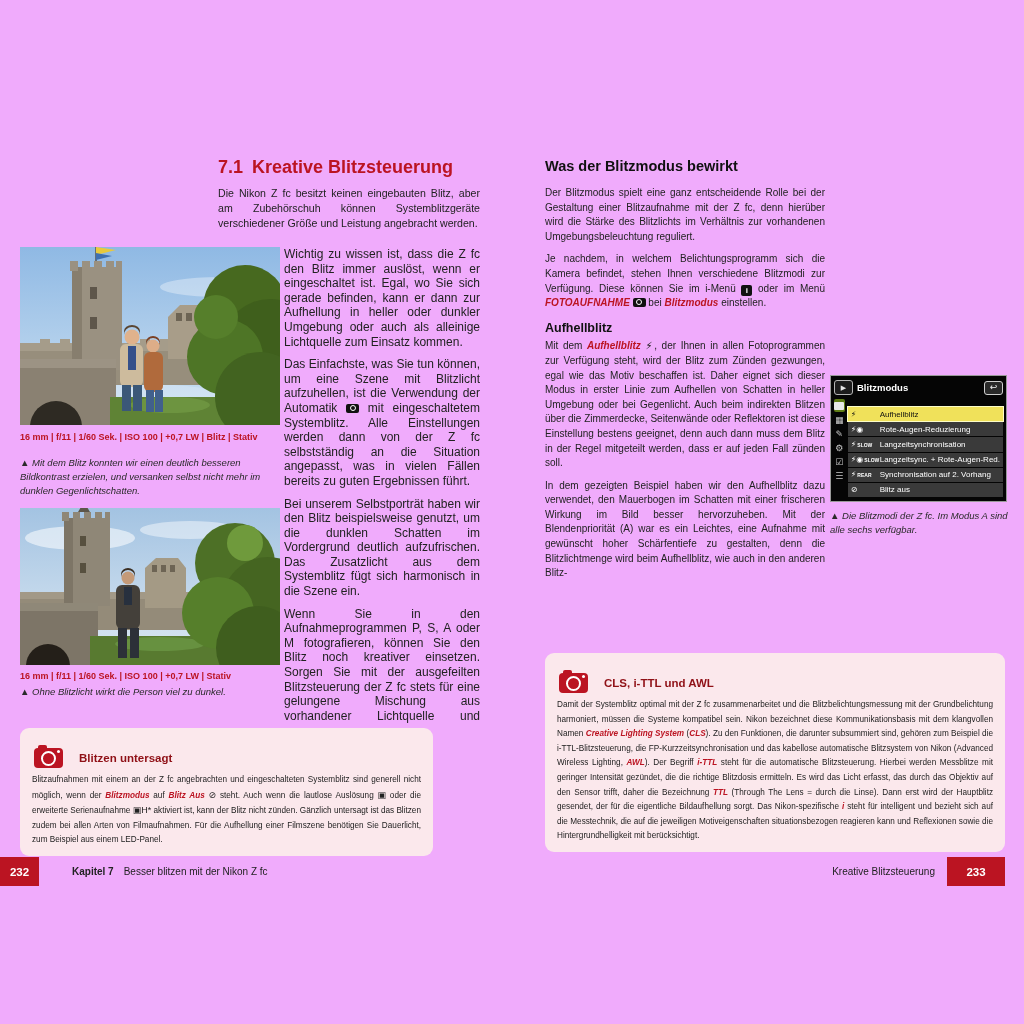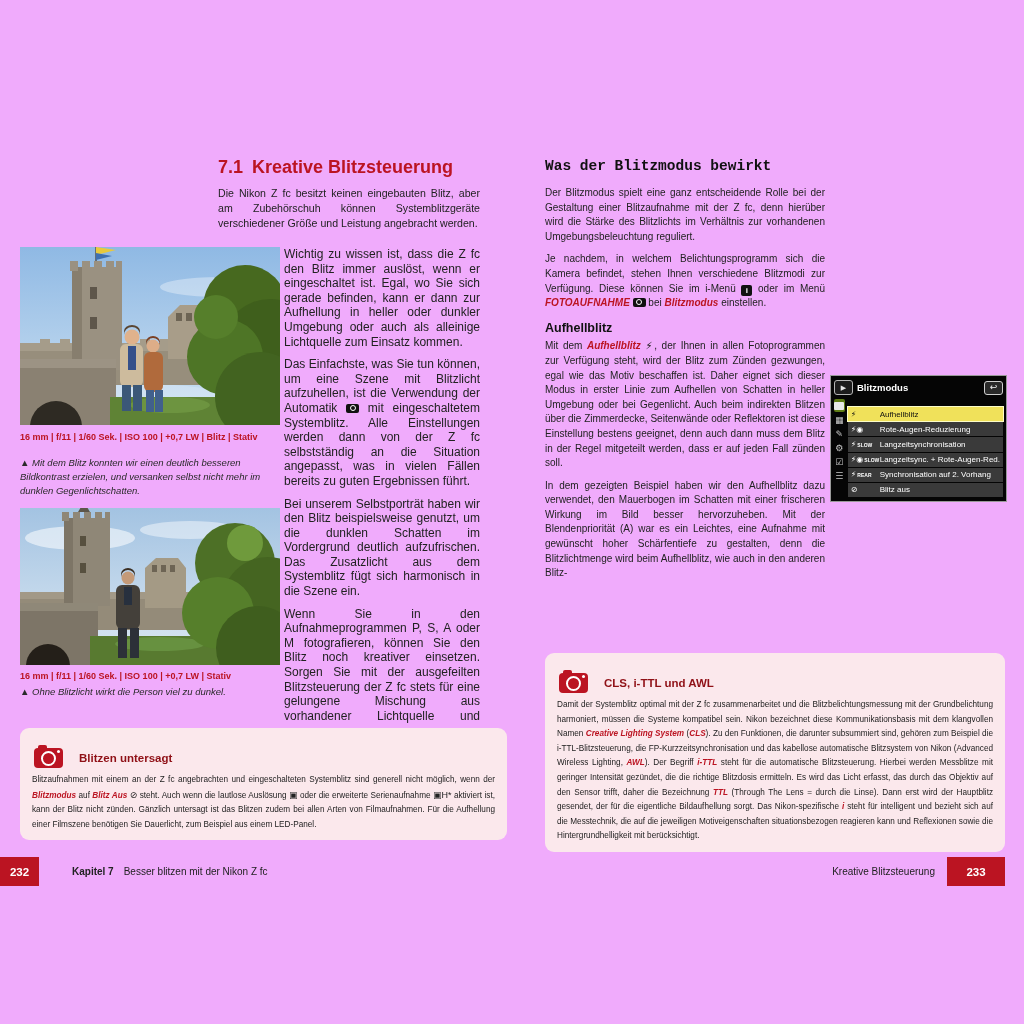--- a/index.html
+++ b/index.html
@@ -1,21 +1,21 @@
 <!DOCTYPE html>
 <html><head>
 <meta charset="utf-8">
 <style>
   html,body{margin:0;padding:0;background:#e8e8e8;}
   #page{position:relative;width:1024px;height:1024px;background:#f0abfc;
     font-family:"Liberation Sans","DejaVu Sans",sans-serif;color:#1b1b1b;overflow:hidden;}
   .abs{position:absolute;box-sizing:border-box;}
   
   .h1{font-size:18px;font-weight:700;color:#bb1422;display:flex;gap:9px;}
-  .h2{font-size:14.5px;font-weight:700;color:#111;font-family:Liberation Mono, monospace;}
+  .h2{font-size:14.5px;font-weight:700;color:#111;}
   .h3{font-size:12.5px;font-weight:700;color:#111;margin:10px 0 4px 0;}
   
   .body-txt{font-size:10.6px;line-height:15px;text-align:justify;color:#222;}
   .colm{font-size:12px;line-height:14.6px;}
   .colr{font-size:10px;line-height:14.6px;}
   .para{margin:0 0 8px 0;text-align:justify;}
   
   .exif{font-size:9px;font-weight:700;color:#bb1422;}
   .cap{font-size:9.5px;line-height:14px;font-style:italic;color:#2a2a2a;}
   
@@ -192,21 +192,21 @@
   <div class="abs exif" style="left:20px;top:671px;width:260px;">16 mm | f/11 | 1/60 Sek. | ISO 100 | +0,7 LW | Stativ</div>
   <div class="abs cap" style="left:20px;top:685px;width:258px;">▲ Ohne Blitzlicht wirkt die Person viel zu dunkel.</div>
 
   <div class="abs body-txt colm" style="left:284px;top:247px;width:196px;max-height:478px;overflow:hidden;">
     <p class="para">Wichtig zu wissen ist, dass die Z fc den Blitz immer auslöst, wenn er eingeschaltet ist. Egal, wo Sie sich gerade befinden, kann er dann zur Aufhellung in heller oder dunkler Umgebung oder auch als alleinige Lichtquelle zum Einsatz kommen.</p>
     <p class="para"><span class="seg ">Das Einfachste, was Sie tun können, um eine Szene mit Blitzlicht aufzuhellen, ist die Verwendung der Automatik </span><span class="seg cam"></span><span class="seg "> mit eingeschaltetem Systemblitz. Alle Einstellungen werden dann von der Z fc selbstständig an die Situation angepasst, was in vielen Fällen bereits zu guten Ergebnissen führt.</span></p>
     <p class="para">Bei unserem Selbstporträt haben wir den Blitz beispielsweise genutzt, um die dunklen Schatten im Vordergrund deutlich aufzufrischen. Das Zusatzlicht aus dem Systemblitz fügt sich harmonisch in die Szene ein.</p>
     <p class="para">Wenn Sie in den Aufnahmeprogrammen P, S, A oder M fotografieren, können Sie den Blitz noch kreativer einsetzen. Sorgen Sie mit der ausgefeilten Blitzsteuerung der Z fc stets für eine gelungene Mischung aus vorhandener Lichtquelle und Blitzlicht.</p>
   </div>
 
-  <div class="abs infobox" style="left:20px;top:728px;width:487px;min-height:106px;">
+  <div class="abs infobox" style="left:20px;top:728px;width:413px;min-height:106px;">
     <div class="ib-head">
       <div class="boxicon">
           <div class="lens"></div>
           <div class="dot"></div>
         </div>
       <div class="ib-title">Blitzen untersagt</div>
     </div>
     <div class="ib-body"><span class="seg ">Blitzaufnahmen mit einem an der Z fc angebrachten und eingeschalteten Systemblitz sind generell nicht möglich, wenn der </span><span class="seg ri">Blitzmodus</span><span class="seg "> auf </span><span class="seg ri">Blitz Aus</span><span class="seg "> </span><span class="seg g">⊘</span><span class="seg "> steht. Auch wenn die lautlose Auslösung </span><span class="seg g">▣</span><span class="seg "> oder die erweiterte Serienaufnahme </span><span class="seg g">▣H*</span><span class="seg "> aktiviert ist, kann der Blitz nicht zünden. Gänzlich untersagt ist das Blitzen zudem bei allen Arten von Filmaufnahmen. Für die Aufhellung einer Filmszene benötigen Sie Dauerlicht, zum Beispiel aus einem LED-Panel.</span></div>
   </div>
 
@@ -287,20 +287,21 @@
           <div class="cam-row">
             <span class="ric">
               <span>⊘</span>
               <span class="sub"></span>
             </span>
             <span class="rlb">Blitz aus</span>
           </div>
         </div>
     </div>
   </div>
+  <div class="abs cap" style="left:830px;top:509px;width:178px;">▲ Die Blitzmodi der Z fc. Im Modus A sind alle sechs verfügbar.</div>
 
   <div class="abs infobox" style="left:545px;top:653px;width:460px;min-height:196px;">
     <div class="ib-head">
       <div class="boxicon">
           <div class="lens"></div>
           <div class="dot"></div>
         </div>
       <div class="ib-title">CLS, i-TTL und AWL</div>
     </div>
     <div class="ib-body"><span class="seg ">Damit der Systemblitz optimal mit der Z fc zusammenarbeitet und die Blitzbelichtungsmessung mit der Grundbelichtung harmoniert, müssen die Systeme kompatibel sein. Nikon bezeichnet diese Kommunikationsbasis mit dem klangvollen Namen </span><span class="seg ri">Creative Lighting System</span><span class="seg "> (</span><span class="seg ri">CLS</span><span class="seg ">). Zu den Funktionen, die darunter subsummiert sind, gehören zum Beispiel die i-TTL-Blitzsteuerung, die FP-Kurzzeitsynchronisation und das kabellose automatische Blitzsystem von Nikon (Advanced Wireless Lighting, </span><span class="seg ri">AWL</span><span class="seg ">). Der Begriff </span><span class="seg ri">i-TTL</span><span class="seg "> steht für die automatische Blitzsteuerung. Hierbei werden Messblitze mit geringer Intensität gezündet, die die richtige Blitzdosis ermitteln. Es wird das Licht erfasst, das durch das Objektiv auf den Sensor trifft, daher die Bezeichnung </span><span class="seg ri">TTL</span><span class="seg "> (Through The Lens = durch die Linse). Dann erst wird der Hauptblitz gesendet, der für die eigentliche Bildaufhellung sorgt. Das Nikon-spezifische </span><span class="seg ri">i</span><span class="seg "> steht für intelligent und bezieht sich auf die Messtechnik, die auf die jeweiligen Motiveigenschaften situationsbezogen reagieren kann und Reflexionen sowie die Hintergrundhelligkeit mit berücksichtigt.</span></div>

